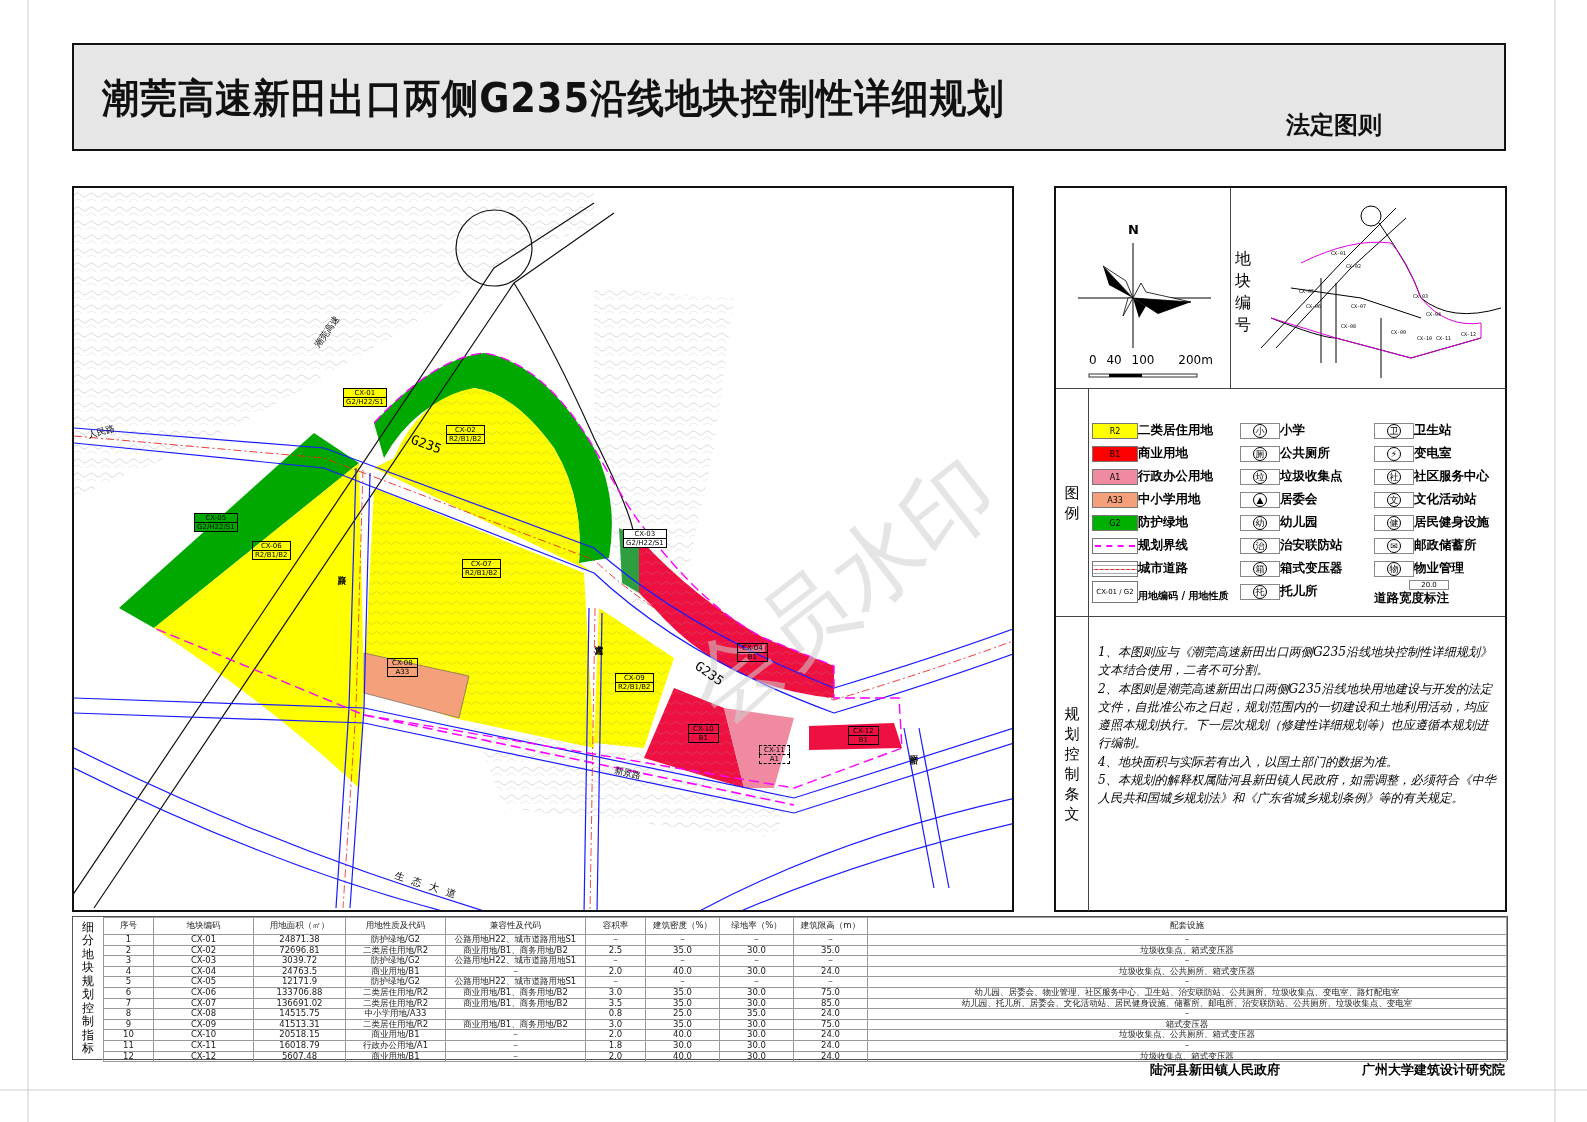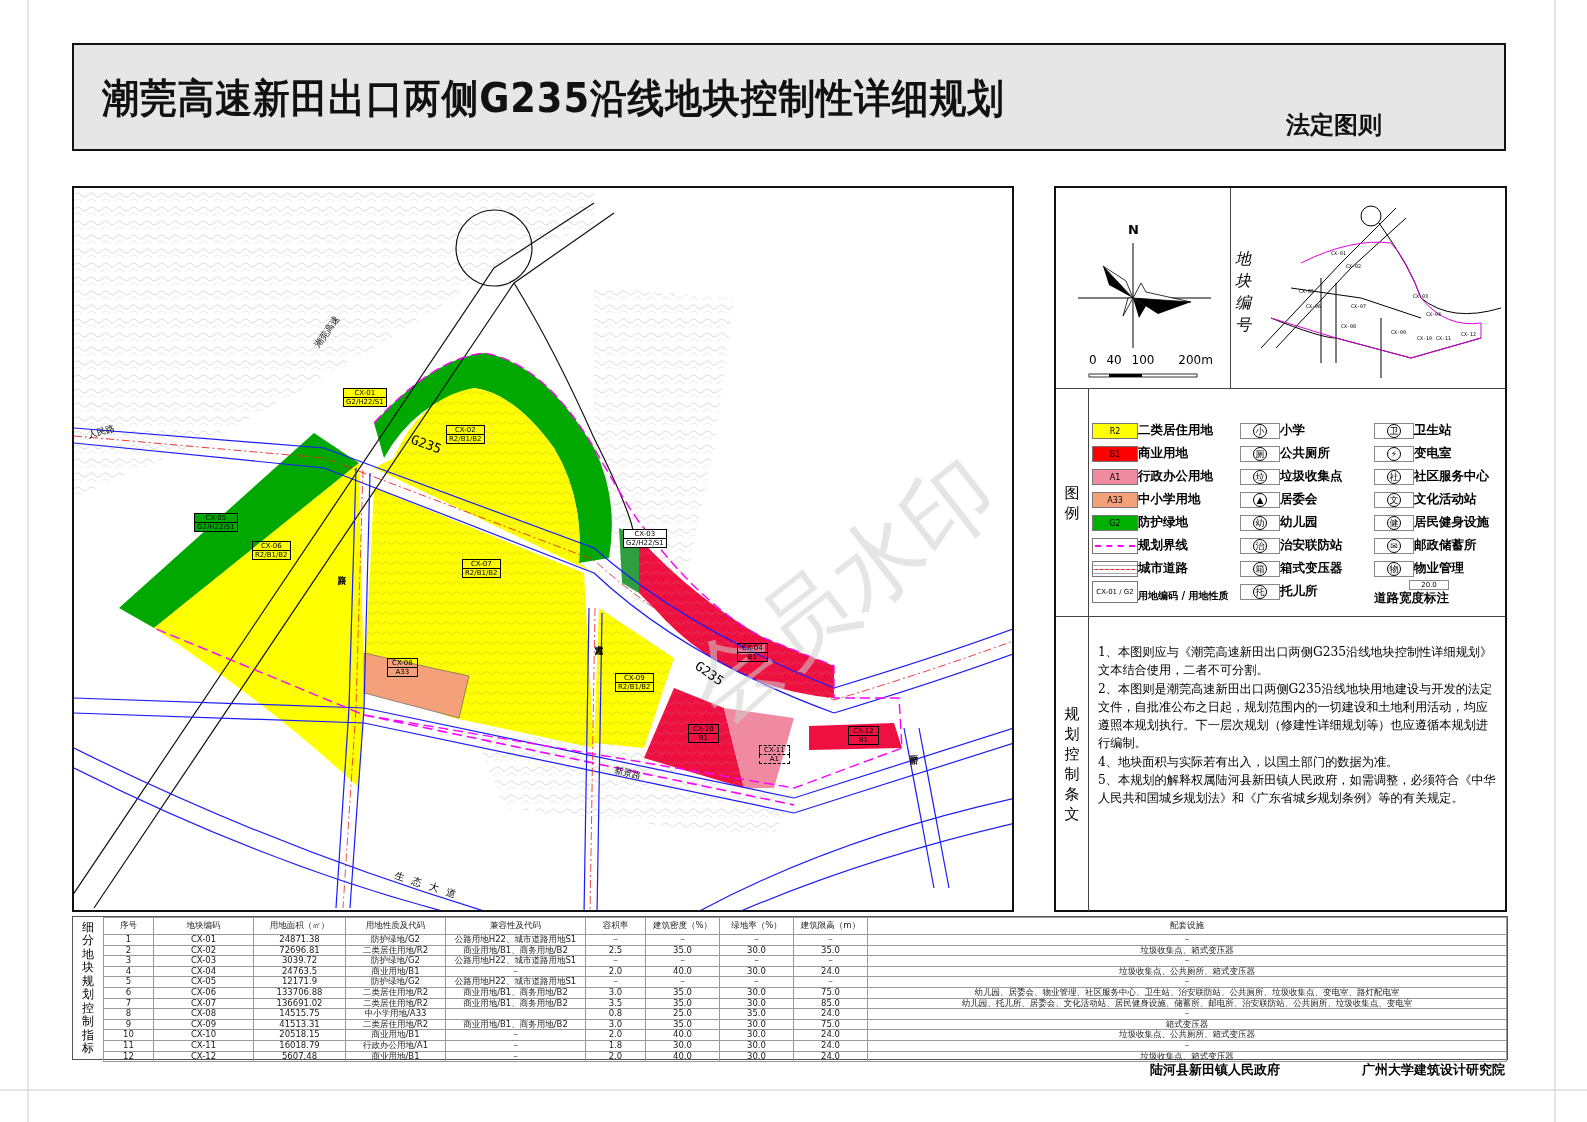--- a/index.html
+++ b/index.html
@@ -5,31 +5,31 @@
   html,body{margin:0;padding:0;background:#fff;}
   body{width:1587px;height:1122px;position:relative;overflow:hidden;font-family:"DejaVu Sans","Liberation Sans",sans-serif;color:#000;}
   .title-box{position:absolute;left:72px;top:43px;width:1434px;height:108px;background:#e6e6e6;border:2px solid #111;box-sizing:border-box;}
   .title-main{position:absolute;left:28px;top:26px;font-size:40px;font-weight:bold;letter-spacing:1px;color:#111;white-space:nowrap;transform:scaleX(0.92);transform-origin:left center;}
   .title-sub{position:absolute;left:1212px;top:64px;font-size:24px;font-weight:bold;color:#111;}
   .map-frame{position:absolute;left:72px;top:186px;width:942px;height:726px;border:2px solid #111;box-sizing:border-box;background:#fff;overflow:hidden;}
   .map-frame svg{position:absolute;left:0;top:0;}
   .right-panel{position:absolute;left:1054px;top:186px;width:453px;height:726px;border:2px solid #111;box-sizing:border-box;}
   .compass-cell{position:absolute;left:0;top:0;width:174px;height:200px;border-right:1px solid #444;}
   .keymap-cell{position:absolute;left:175px;top:0;width:274px;height:200px;}
-  .keymap-label{position:absolute;left:2px;top:60px;width:20px;font-size:16px;line-height:22px;text-align:center;font-style:italic;}
+  .keymap-label{position:absolute;left:2px;top:60px;width:20px;font-size:16px;line-height:22px;text-align:center;}
   .legend-sec{position:absolute;left:0;top:200px;width:449px;height:228px;border-top:1px solid #444;}
   .sec-side{position:absolute;left:0;top:0;width:32px;height:100%;border-right:1px solid #444;display:flex;align-items:center;justify-content:center;}
   .sec-side span{width:16px;font-size:15px;line-height:20px;text-align:center;display:block;}
   .lg-row{position:absolute;height:20px;display:flex;align-items:flex-end;}
   .swatch{width:46px;height:16px;border:1px solid #777;font-size:8px;display:flex;align-items:center;justify-content:center;box-sizing:border-box;}
   .lg-text{font-size:12.5px;font-weight:bold;white-space:nowrap;}
   .sym-box{width:40px;height:16px;border:1px solid #888;display:flex;align-items:center;justify-content:center;box-sizing:border-box;}
   .sym{width:14px;height:14px;border:1.2px solid #000;border-radius:50%;font-size:9px;display:flex;align-items:center;justify-content:center;box-sizing:border-box;line-height:1;}
   .rules-sec{position:absolute;left:0;top:428px;width:449px;height:294px;border-top:1px solid #444;}
-  .rules-text{position:absolute;left:42px;top:26px;width:400px;font-family:"DejaVu Serif","Liberation Serif",serif;font-size:12.2px;line-height:18.3px;}
+  .rules-text{position:absolute;left:42px;top:26px;width:400px;font-family:"DejaVu Serif","Liberation Serif",serif;font-size:12.2px;line-height:18.3px;font-style:italic;}
   .rules-text p{margin:0;}
   .table-wrap{position:absolute;left:72px;top:916px;width:1436px;height:144px;border:1px solid #555;box-sizing:border-box;}
   .tbl-side{position:absolute;left:0;top:0;width:30px;height:100%;border-right:1px solid #fca5a5;display:flex;align-items:center;justify-content:center;}
   .tbl-side span{width:14px;font-size:12px;line-height:13.5px;text-align:center;display:block;}
   table{position:absolute;left:30px;top:0;width:1404px;border-collapse:collapse;font-size:8.5px;color:#222;}
   th,td{border:1px solid #999;text-align:center;padding:0 2px;height:9.6px;line-height:9.6px;white-space:nowrap;}
   th{height:16px;font-weight:normal;font-size:8.5px;}
   .footer-a{position:absolute;left:1150px;top:1061px;font-size:13px;font-weight:bold;}
   .footer-b{position:absolute;left:1362px;top:1061px;font-size:13px;font-weight:bold;}
   .page-border{position:absolute;left:0;top:0;width:1587px;height:1122px;pointer-events:none;}

